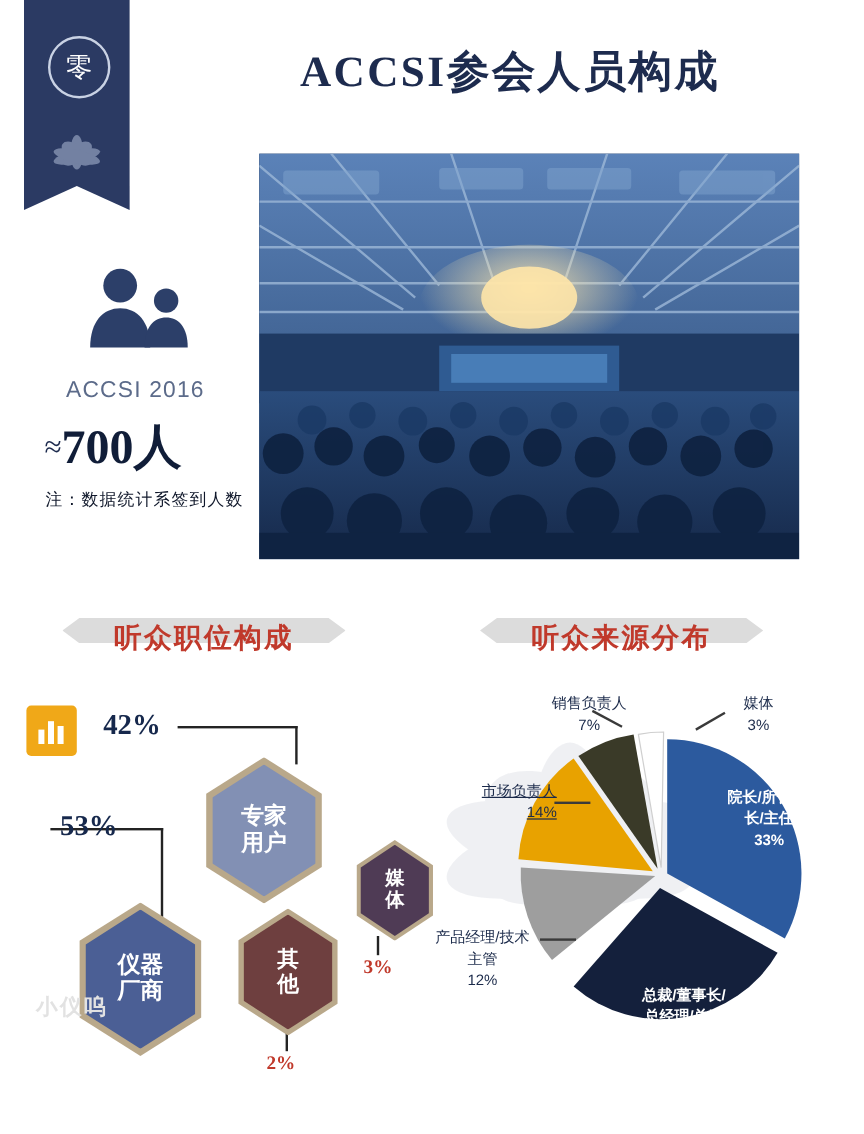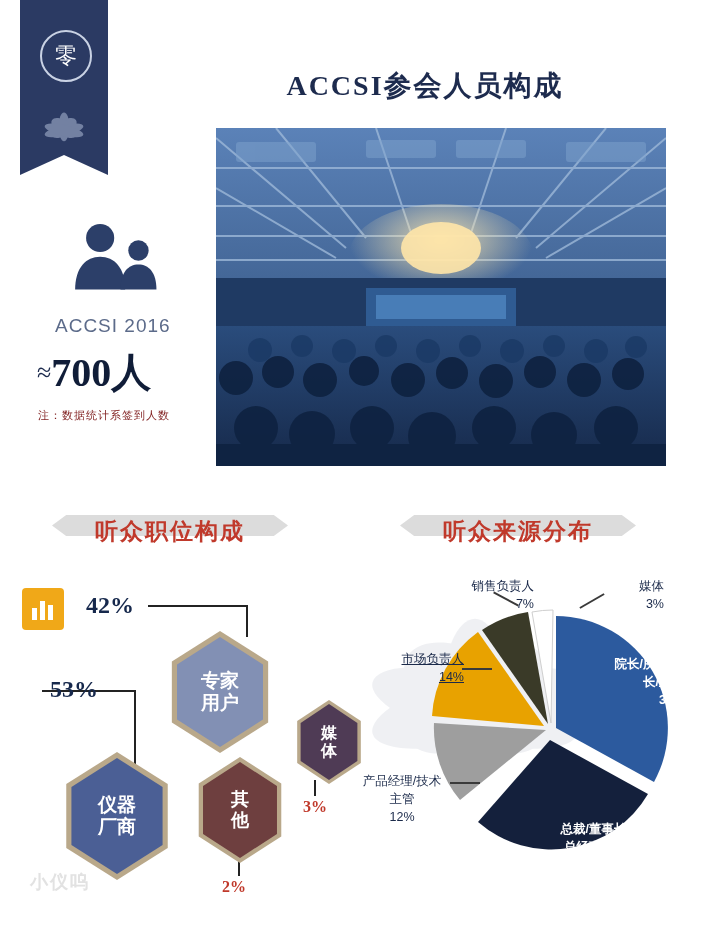--- a/index.html
+++ b/index.html
@@ -78,25 +78,24 @@
 
   
   .main-title {
     position: absolute;
     left: 190px;
     top: 36px;
     width: 470px;
     text-align: center;
     font-family: "Liberation Serif", serif;
     font-weight: bold;
-    font-size: 28px;
+    font-size: 36px;
     letter-spacing: 2px;
     color: #1d2b4e;
     z-index: 3;
-    margin-top: 31px;
   }
 
   
   .people-icon {
     position: absolute;
     left: 72px;
     top: 222px;
     width: 86px;
     height: 68px;
     z-index: 3;
@@ -127,22 +126,22 @@
     font-size: 40px;
     font-weight: bold;
     font-family: "Liberation Serif", serif;
     color: #101d38;
     vertical-align: middle;
   }
   .count-note {
     position: absolute;
     left: 38px;
     top: 408px;
-    font-size: 11px;
-    color: #7f1d1d;
+    font-size: 14px;
+    color: #0f172a;
     letter-spacing: 1px;
     z-index: 3;
   }
 
   
   .photo {
     position: absolute;
     left: 216px;
     top: 128px;
     width: 450px;
@@ -282,21 +281,21 @@
     top: 560px;
     width: 340px;
     height: 340px;
     z-index: 3;
   }
   .pie-label {
     position: absolute;
     font-size: 12.5px;
     line-height: 1.45;
     color: #1b2a4a;
-    text-align: right;
+    text-align: center;
     z-index: 5;
   }
   .pie-label.inside {
     color: #ffffff;
     font-weight: bold;
   }
   #lbl-director { left: 598px; top: 655px; width: 86px; }
   #lbl-ceo      { left: 510px; top: 820px; width: 120px; }
   #lbl-pm       { left: 352px; top: 772px; width: 100px; text-align: center; }
   #lbl-market   { left: 376px; top: 650px; width: 88px; text-align: right; text-decoration: underline; }
@@ -306,21 +305,21 @@
   .pie-line {
     position: absolute;
     background: #3a3a3a;
     z-index: 4;
   }
 
   
   .brand-mark {
     position: absolute;
     left: 30px;
-    top: 870px;
+    top: 827px;
     font-size: 18px;
     color: #e2e2e2;
     font-family: "Liberation Serif", serif;
     font-weight: bold;
     letter-spacing: 2px;
     z-index: 4;
     text-align: center;
   }
 </style>
 </head>

